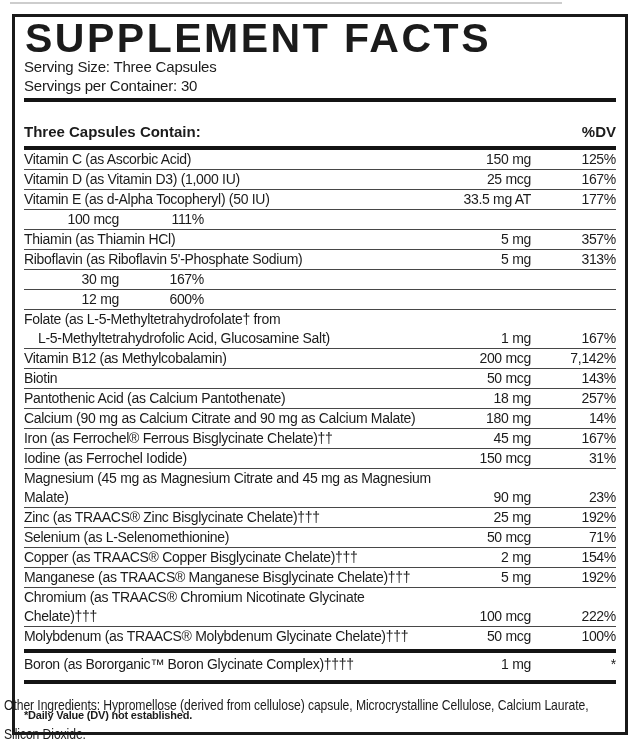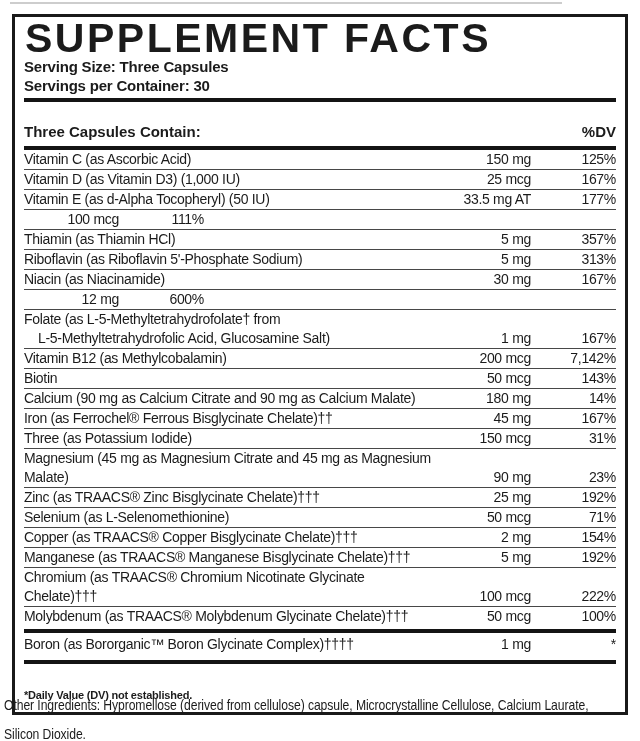--- a/index.html
+++ b/index.html
@@ -22,21 +22,21 @@
     padding: 0 9px;
     background: #fff;
   }
   .facts-title {
     font-size: 41px; font-weight: bold;
     letter-spacing: 2.5px; line-height: 38px;
     margin: 2px 0 0 1px;
     white-space: nowrap;
   }
   .serving-line {
-    font-size: 15px; font-weight: bold;
+    font-size: 15px; font-weight: normal;
     line-height: 19px; letter-spacing: -0.2px;
   }
   .thick-bar { height: 4px; background: #141414; margin: 3px 0 0 0; }
   .header-row {
     display: flex; justify-content: space-between;
     font-weight: bold; font-size: 15px; line-height: 20px;
     padding: 20px 0 1px 0;
   }
   .rows .row, .boron .row {
     display: flex; align-items: flex-end;
@@ -118,23 +118,20 @@
         <div class="dv">357%</div>
       </div>
       <div class="row">
         <div class="name">
           <div>Riboflavin (as Riboflavin 5'-Phosphate Sodium)</div>
         </div>
         <div class="amount">5 mg</div>
         <div class="dv">313%</div>
       </div>
       <div class="row">
-        <div class="name">
-          <div>Niacin (as Niacinamide)</div>
-        </div>
         <div class="amount">30 mg</div>
         <div class="dv">167%</div>
       </div>
       <div class="row">
         <div class="amount">12 mg</div>
         <div class="dv">600%</div>
       </div>
       <div class="row">
         <div class="name">
           <div>Folate (as L-5-Methyltetrahydrofolate† from</div>
@@ -152,35 +149,42 @@
       </div>
       <div class="row">
         <div class="name">
           <div>Biotin</div>
         </div>
         <div class="amount">50 mcg</div>
         <div class="dv">143%</div>
       </div>
       <div class="row">
         <div class="name">
+          <div>Pantothenic Acid (as Calcium Pantothenate)</div>
+        </div>
+        <div class="amount">18 mg</div>
+        <div class="dv">257%</div>
+      </div>
+      <div class="row">
+        <div class="name">
           <div>Calcium (90 mg as Calcium Citrate and 90 mg as Calcium Malate)</div>
         </div>
         <div class="amount">180 mg</div>
         <div class="dv">14%</div>
       </div>
       <div class="row">
         <div class="name">
           <div>Iron (as Ferrochel® Ferrous Bisglycinate Chelate)††</div>
         </div>
         <div class="amount">45 mg</div>
         <div class="dv">167%</div>
       </div>
       <div class="row">
         <div class="name">
-          <div>Three (as Potassium Iodide)</div>
+          <div>Iodine (as Ferrochel Iodide)</div>
         </div>
         <div class="amount">150 mcg</div>
         <div class="dv">31%</div>
       </div>
       <div class="row">
         <div class="name">
           <div>Magnesium (45 mg as Magnesium Citrate  and 45 mg as Magnesium Malate)</div>
         </div>
         <div class="amount">90 mg</div>
         <div class="dv">23%</div>

